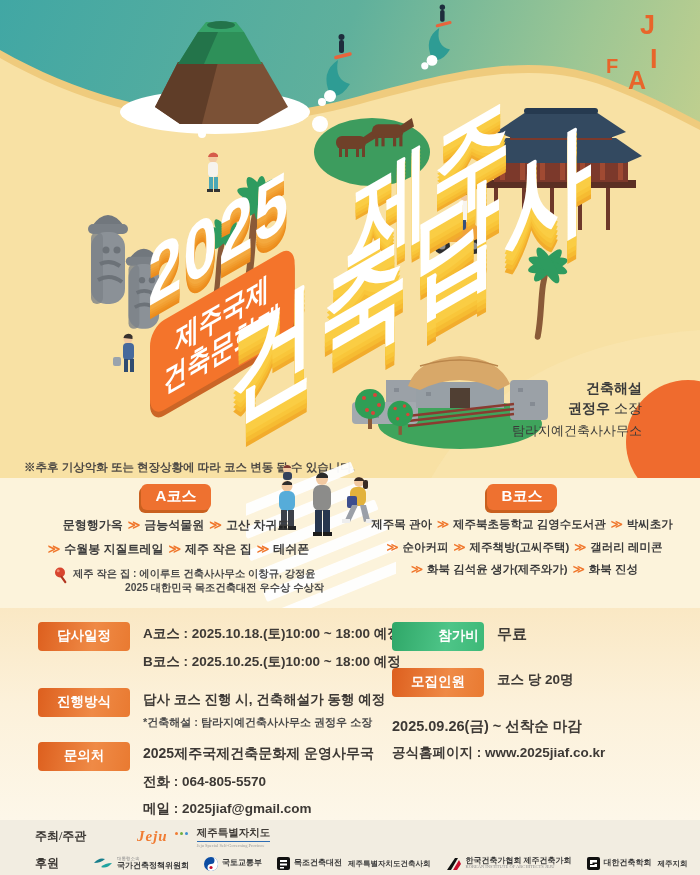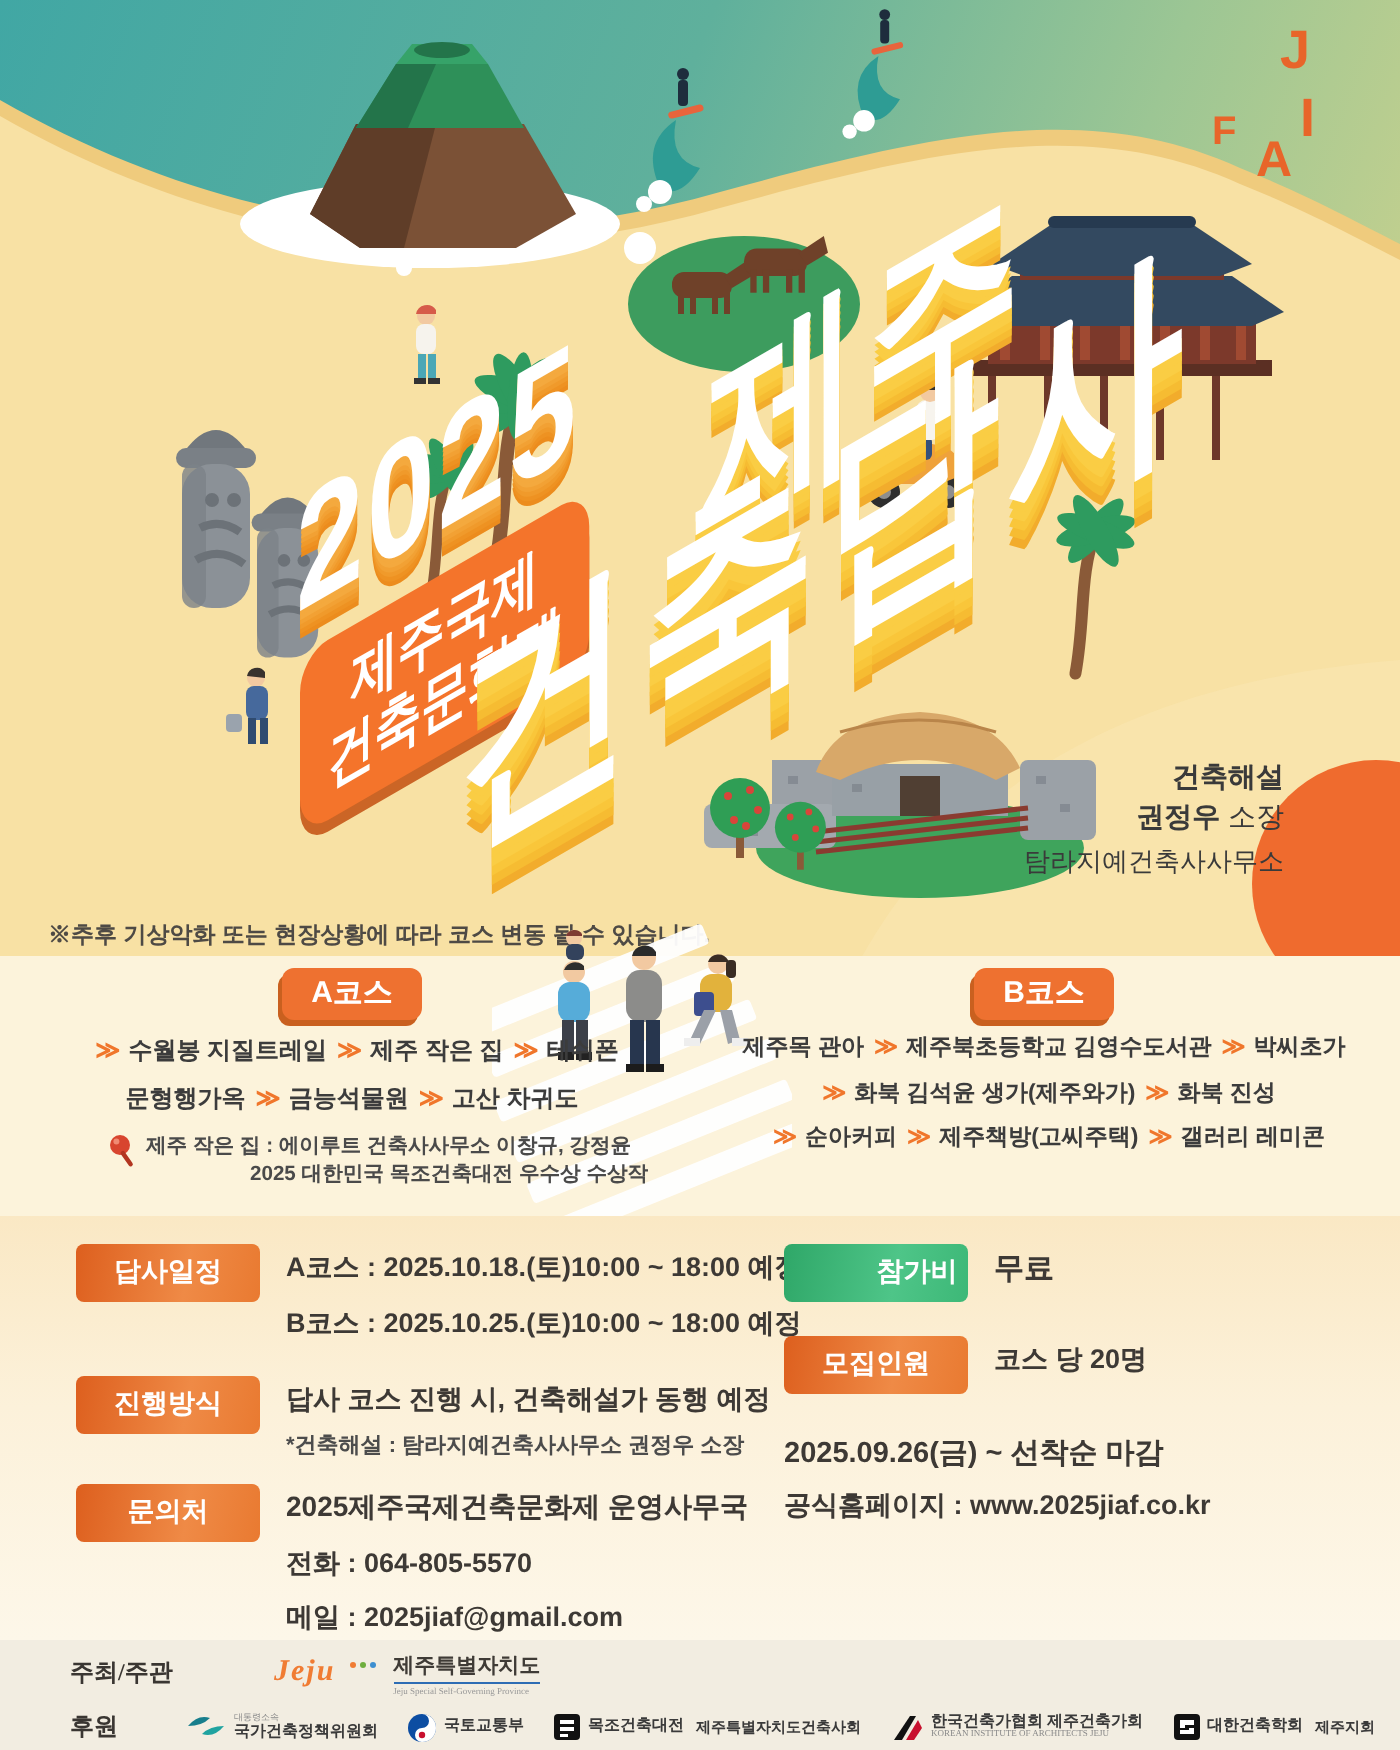--- a/index.html
+++ b/index.html
@@ -374,40 +374,40 @@
   <div class="guide">
     <div class="g1">건축해설</div>
     <div class="g2"><b>권정우</b> <span>소장</span></div>
     <div class="g3">탐라지예건축사사무소</div>
   </div>
 
   <div class="notice">※추후 기상악화 또는 현장상황에 따라 코스 변동 될 수 있습니다.</div>
 
   <div class="course course-a">
     <span class="course-badge">A코스</span>
+    <div class="course-row"><span>문형행가옥</span><span class="chev">≫</span><span>금능석물원</span><span class="chev">≫</span><span>고산 차귀도</span></div>
     <div class="course-row"><span class="chev">≫</span><span>수월봉 지질트레일</span><span class="chev">≫</span><span>제주 작은 집</span><span class="chev">≫</span><span>테쉬폰</span></div>
-    <div class="course-row"><span>문형행가옥</span><span class="chev">≫</span><span>금능석물원</span><span class="chev">≫</span><span>고산 차귀도</span></div>
     <div class="course-note">
       <svg width="14" height="17" viewBox="0 0 14 17">
         <circle cx="6" cy="5.5" r="5" fill="#D8452F"></circle>
         <circle cx="4.2" cy="3.8" r="1.5" fill="#F08A73"></circle>
         <rect x="8" y="8" width="2.2" height="9" rx="1.1" fill="#B23520" transform="rotate(-35 9 12)"></rect>
       </svg>
       <div class="ntx">
         <div>제주 작은 집 : 에이루트 건축사사무소 이창규, 강정윤</div>
         <div class="n2">2025 대한민국 목조건축대전 우수상 수상작</div>
       </div>
     </div>
   </div>
 
   <div class="course course-b">
     <span class="course-badge">B코스</span>
     <div class="course-row"><span>제주목 관아</span><span class="chev">≫</span><span>제주북초등학교 김영수도서관</span><span class="chev">≫</span><span>박씨초가</span></div>
+    <div class="course-row"><span class="chev">≫</span><span>순아커피</span><span class="chev">≫</span><span>제주책방(고씨주택)</span><span class="chev">≫</span><span>갤러리 레미콘</span></div>
     <div class="course-row"><span class="chev">≫</span><span>화북 김석윤 생가(제주와가)</span><span class="chev">≫</span><span>화북 진성</span></div>
-    <div class="course-row"><span class="chev">≫</span><span>순아커피</span><span class="chev">≫</span><span>제주책방(고씨주택)</span><span class="chev">≫</span><span>갤러리 레미콘</span></div>
   </div>
 
   <div class="iblk" style="left:38px; top:622px;">
     <span class="pill">답사일정</span>
     <div class="ilines">
       <div class="iline strong">A코스 : 2025.10.18.(토)10:00 ~ 18:00 예정</div>
       <div class="iline strong">B코스 : 2025.10.25.(토)10:00 ~ 18:00 예정</div>
     </div>
   </div>
 

